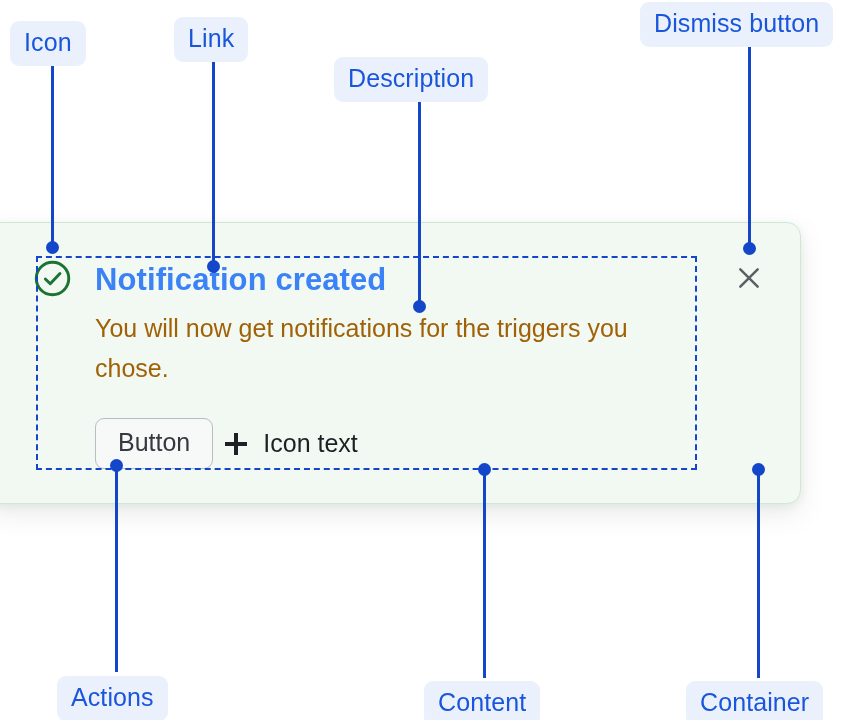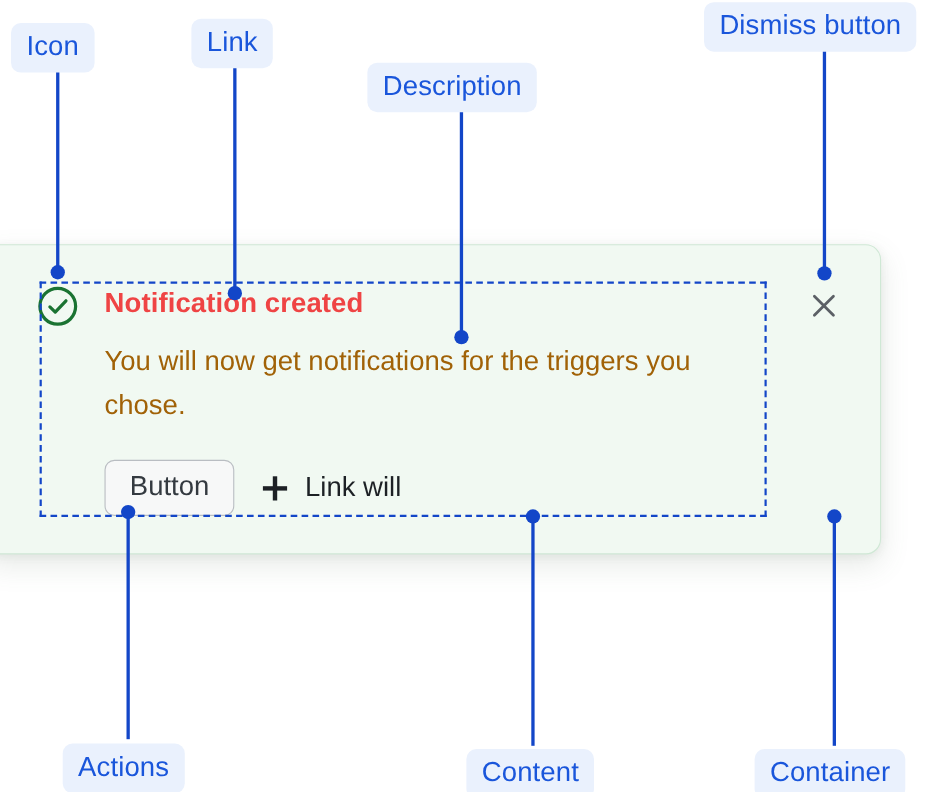--- a/index.html
+++ b/index.html
@@ -79,23 +79,23 @@
     top: 259px;
     width: 39px;
     height: 39px;
   }
 
   
   #alert-title {
     position: absolute;
     left: 95px;
     top: 261px;
-    font-size: 25px;
+    font-size: 31px;
     font-weight: 700;
-    color: #ef4444;
+    color: #3b82f6;
     letter-spacing: 0.1px;
     line-height: 1.25;
   }
 
   
   #alert-description {
     position: absolute;
     left: 95px;
     top: 308px;
     width: 600px;
@@ -105,21 +105,21 @@
     line-height: 40px;
   }
 
   
   #alert-actions {
     position: absolute;
     left: 95px;
     top: 418px;
     display: flex;
     align-items: center;
-    gap: 26px;
+    gap: 12px;
   }
 
   #action-button {
     background: #f7f8f8;
     border: 1.6px solid #b9bdc2;
     border-radius: 9px;
     padding: 11px 22px 13px 22px;
     font-family: "Liberation Sans", sans-serif;
     font-size: 25px;
     color: #343a40;
@@ -179,21 +179,21 @@
   </span>
 
   <div id="alert-title">Notification created</div>
 
   <div id="alert-description">You will now get notifications for the triggers you chose.</div>
 
   <div id="alert-actions">
     <button id="action-button">Button</button>
     <span id="action-link">
       <span id="plus-icon"></span>
-      <span>Link will</span>
+      <span>Icon text</span>
     </span>
   </div>
 
   <button id="dismiss-button">
     <svg width="32" height="32" viewBox="0 0 24 24" fill="none" stroke="#5c6066" stroke-width="1.9" stroke-linecap="round">
       <line x1="5.5" y1="5.5" x2="18.5" y2="18.5"></line>
       <line x1="18.5" y1="5.5" x2="5.5" y2="18.5"></line>
     </svg>
   </button>
 

